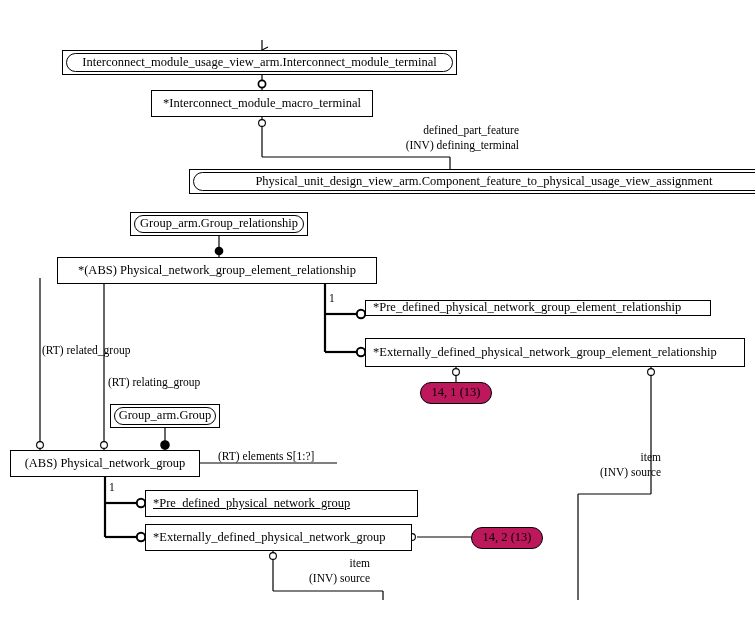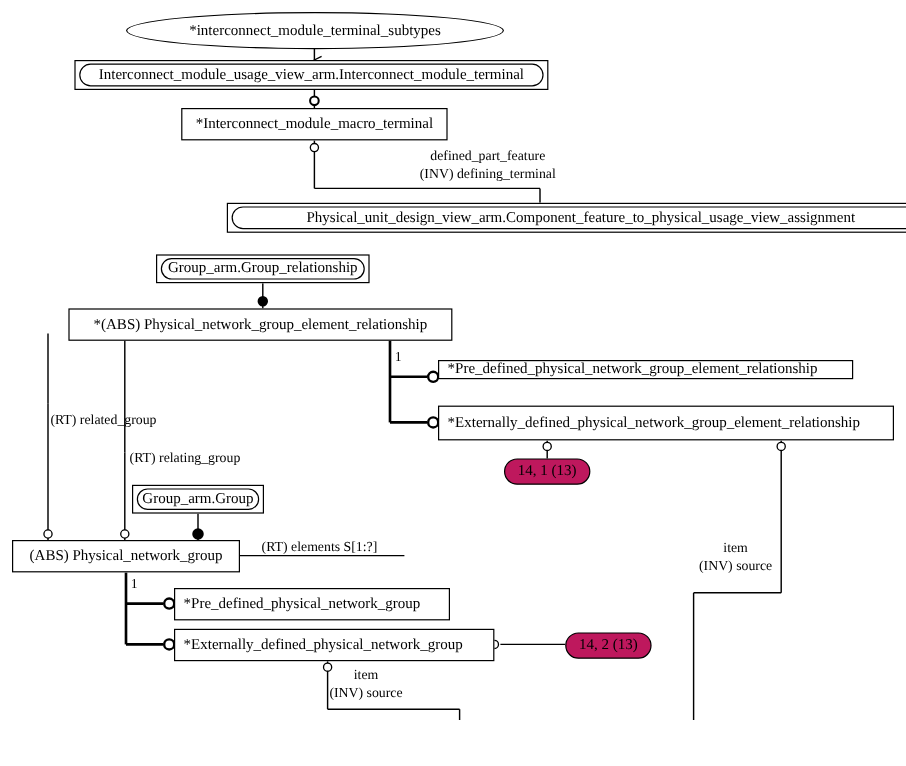--- a/index.html
+++ b/index.html
@@ -82,21 +82,21 @@
     background: #fff;
   }
 
   .lbl {
     position: absolute;
     font-size: 11.5px;
     line-height: 13px;
     color: #000;
     white-space: nowrap;
   }
-  .lbl.c { text-align: center; }
+  .lbl.c { text-align: right; }
   .card {
     position: absolute;
     font-size: 11.5px;
     color: #000;
   }
 </style>
 </head>
 <body>
 
 <div id="canvas">
@@ -166,23 +166,20 @@
       <circle cx="412" cy="537" r="3.4" fill="#fff" stroke="#000" stroke-width="1.1"></circle>
 
       <line x1="273" y1="551" x2="273" y2="591"></line>
       <line x1="273" y1="591" x2="383" y2="591"></line>
       <line x1="383" y1="591" x2="383" y2="600"></line>
       <circle cx="273" cy="556" r="3.4" fill="#fff" stroke="#000" stroke-width="1.1"></circle>
 
     </g>
   </svg>
 
-  <div class="node ellipse" style="left:105px; top:10px; width:315px; height:31px;">
-    <span>*interconnect_module_terminal_subtypes</span>
-  </div>
 
   <div class="node pageref" style="left:62px; top:50px; width:395px; height:25px;">
     <div class="inner">
       <span>Interconnect_module_usage_view_arm.Interconnect_module_terminal</span>
     </div>
   </div>
 
   <div class="node ent ctr" style="left:151px; top:90px; width:222px; height:27px;">
     <span>*Interconnect_module_macro_terminal</span>
   </div>
@@ -219,21 +216,21 @@
     <span>(ABS) Physical_network_group</span>
   </div>
 
   <div class="node pageref" style="left:110px; top:404px; width:110px; height:24px;">
     <div class="inner">
       <span>Group_arm.Group</span>
     </div>
   </div>
 
 
-  <div class="node ent" style="left:145px; top:490px; width:230px; height:27px;">
+  <div class="node ent" style="left:145px; top:490px; width:273px; height:27px;text-decoration:underline;">
     <span>*Pre_defined_physical_network_group</span>
   </div>
 
   <div class="node ent" style="left:145px; top:524px; width:267px; height:27px;">
     <span>*Externally_defined_physical_network_group</span>
   </div>
 
   <div class="node stadium" style="left:471px; top:527px; width:72px; height:22px;">
     <span>14, 2 (13)</span>
   </div>

